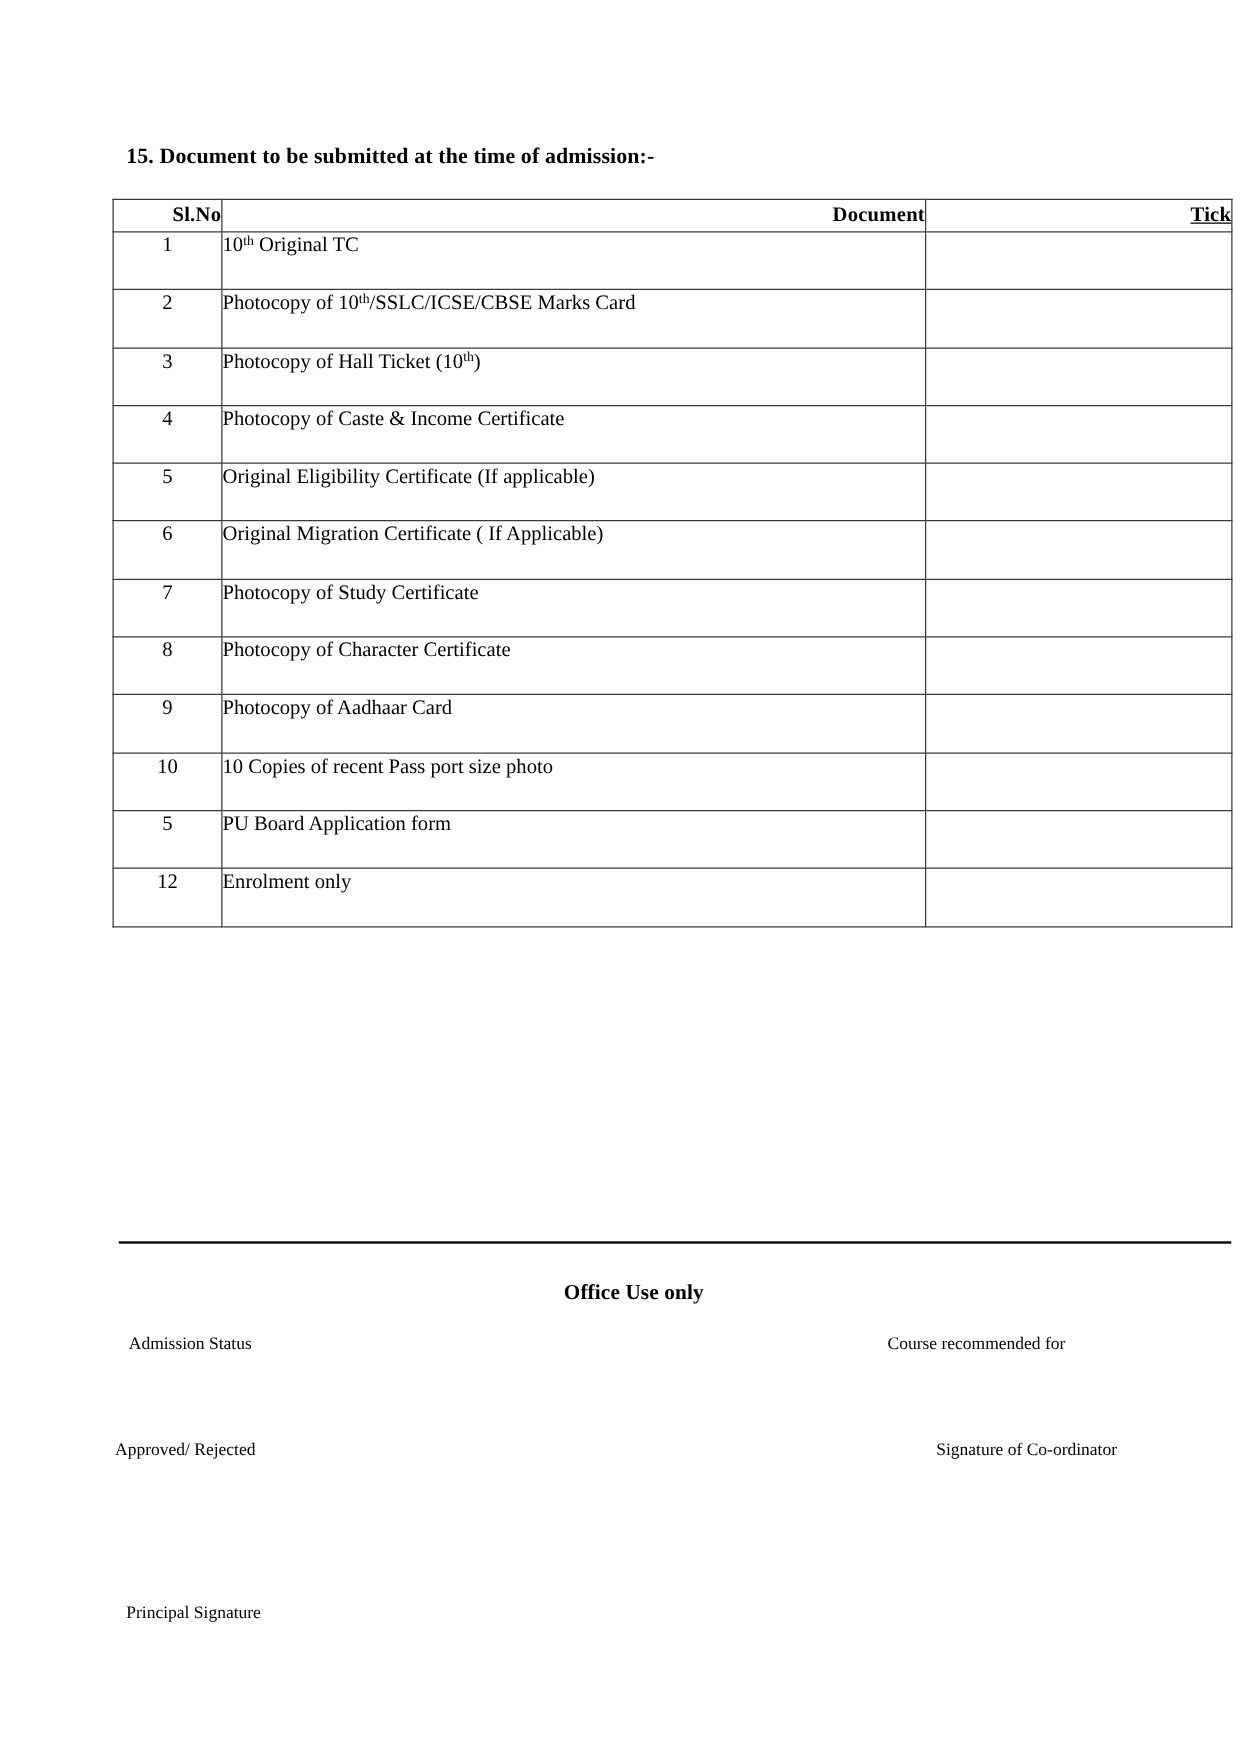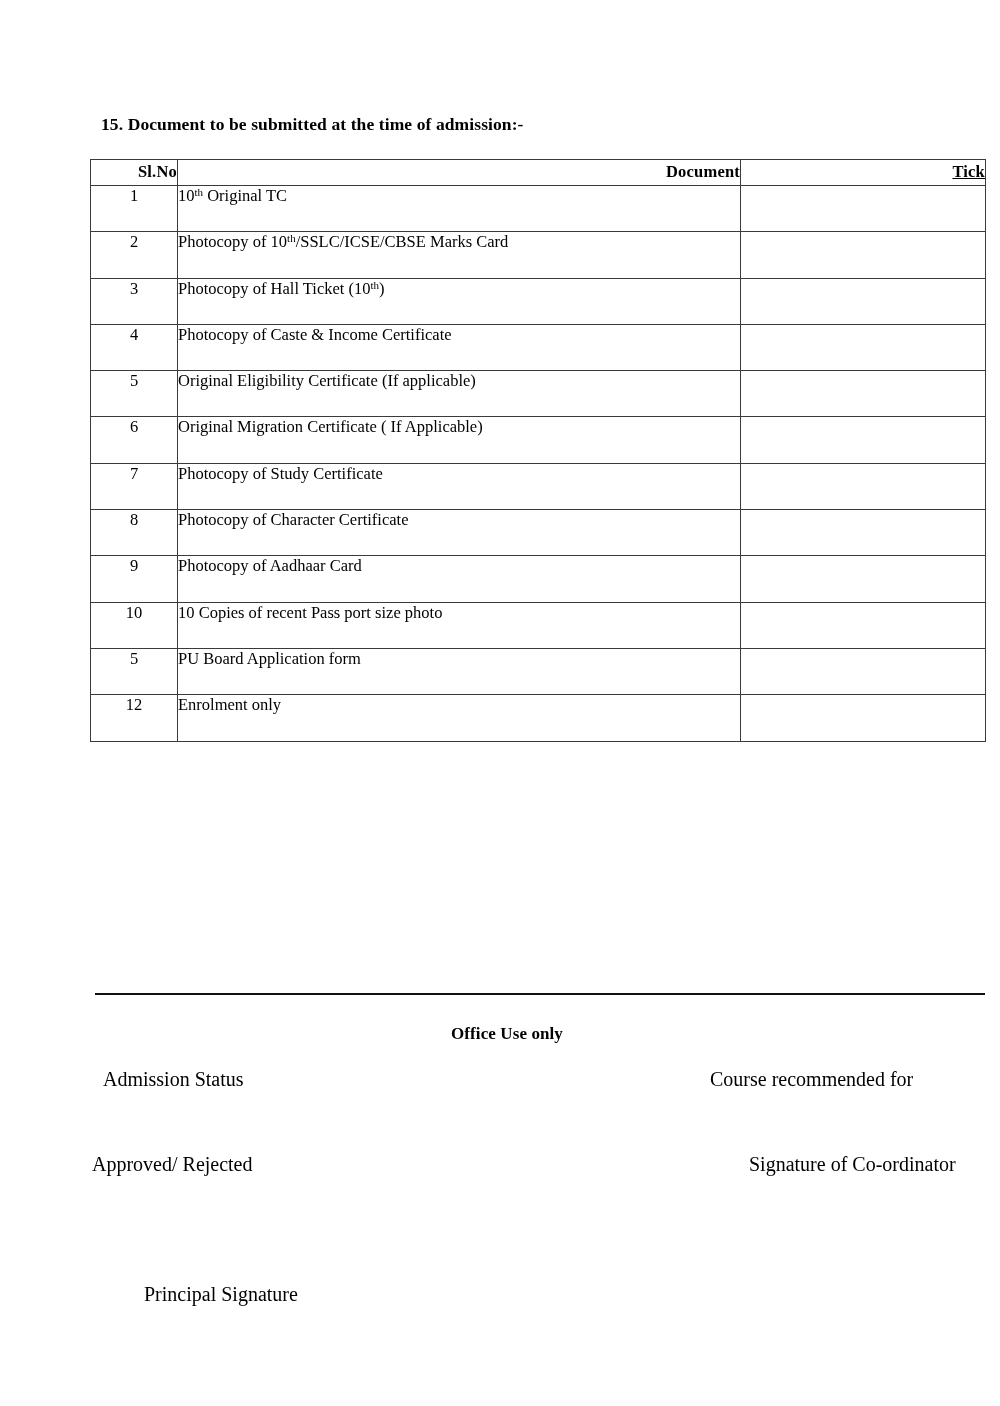--- a/index.html
+++ b/index.html
@@ -112,28 +112,28 @@
     top: 1024px;
     width: 1014px;
     text-align: center;
     font-size: 17px;
     font-weight: bold;
     letter-spacing: 0.1px;
   }
 
   .office-label {
     position: absolute;
-    font-size: 20px;
+    font-size: 14px;
     white-space: nowrap;
   }
   .lbl-admission-status   { left: 103px; top: 1068px; }
   .lbl-course-recommended { left: 710px; top: 1068px; }
   .lbl-approved-rejected  { left: 92px;  top: 1153px; }
   .lbl-signature-coord    { left: 725px; top: 1153px; margin-left: 24px; }
-  .lbl-principal-sign     { left: 101px; top: 1283px; margin-left: 43px; }
+  .lbl-principal-sign     { left: 101px; top: 1283px; }
 </style>
 </head>
 <body>
 
 <div class="page">
 
   <div class="section-heading">15. Document to be submitted at the time of admission:-</div>
 
   <div class="doc-table-wrap">
     <table class="doc-table">

